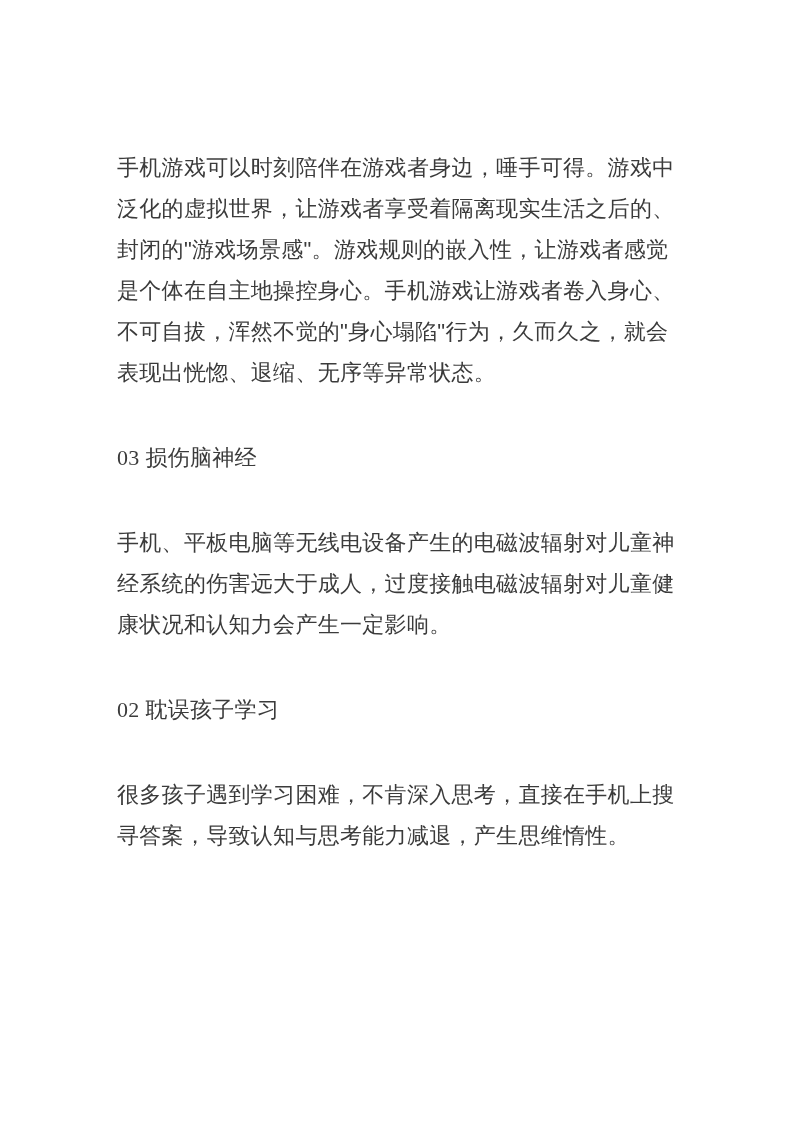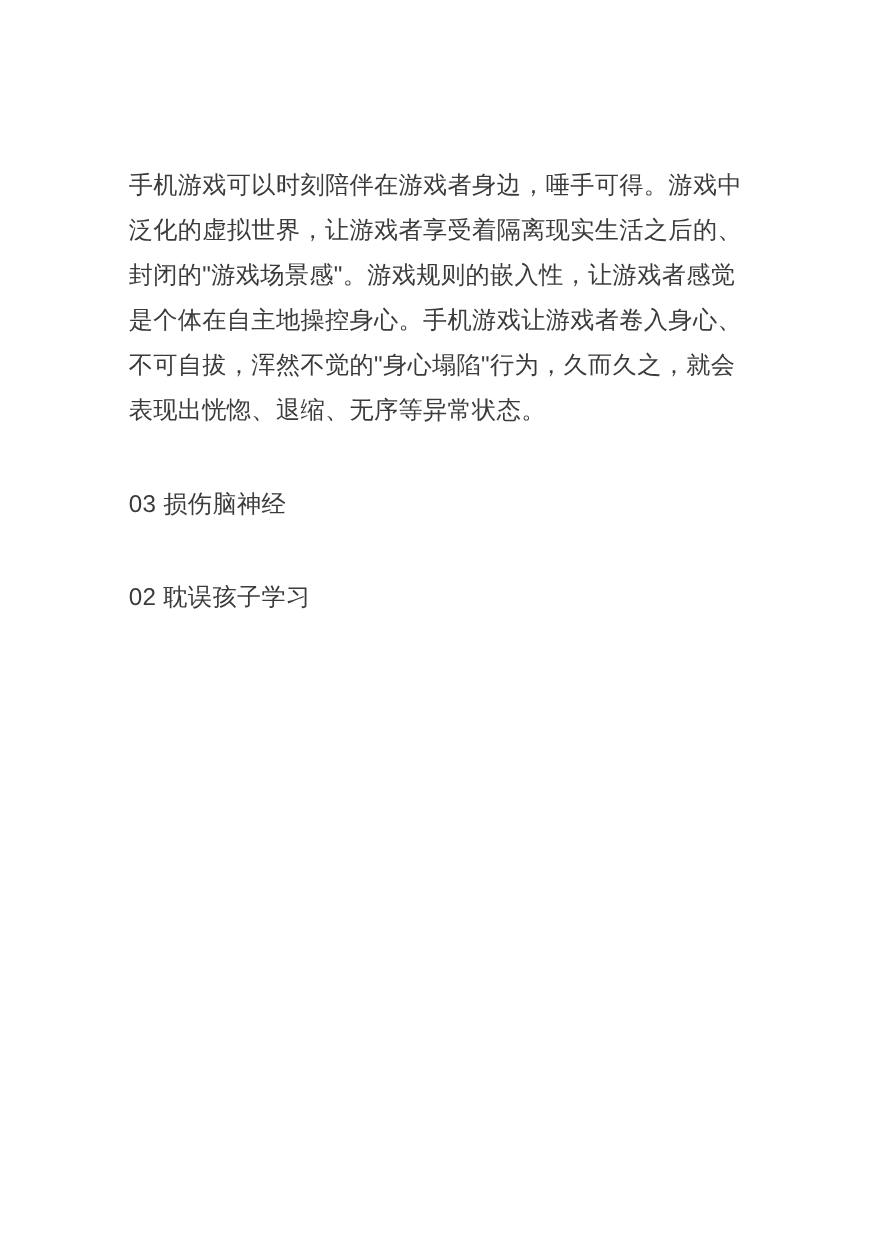--- a/index.html
+++ b/index.html
@@ -27,27 +27,30 @@
     line-height: 41px;
     font-weight: 400;
     color: #3b3b3b;
     letter-spacing: 0.3px;
     text-align: left;
     word-break: break-all;
   }
   h2.doc-block {
     font-size: 22px;
     font-weight: 400;
+    font-family: Liberation Serif, serif;
   }
 </style>
 </head>
 <body>
 
 <div class="page">
   <p class="doc-block">手机游戏可以时刻陪伴在游戏者身边，唾手可得。游戏中泛化的虚拟世界，让游戏者享受着隔离现实生活之后的、封闭的"游戏场景感"。游戏规则的嵌入性，让游戏者感觉是个体在自主地操控身心。手机游戏让游戏者卷入身心、不可自拔，浑然不觉的"身心塌陷"行为，久而久之，就会表现出恍惚、退缩、无序等异常状态。</p>
 
   <h2 class="doc-block">03 损伤脑神经</h2>
 
+  <p class="doc-block">手机、平板电脑等无线电设备产生的电磁波辐射对儿童神经系统的伤害远大于成人，过度接触电磁波辐射对儿童健康状况和认知力会产生一定影响。</p>
 
   <h2 class="doc-block">02 耽误孩子学习</h2>
 
 
+  <p class="doc-block">很多孩子遇到学习困难，不肯深入思考，直接在手机上搜寻答案，导致认知与思考能力减退，产生思维惰性。</p>
 </div>
 
 </body></html>

